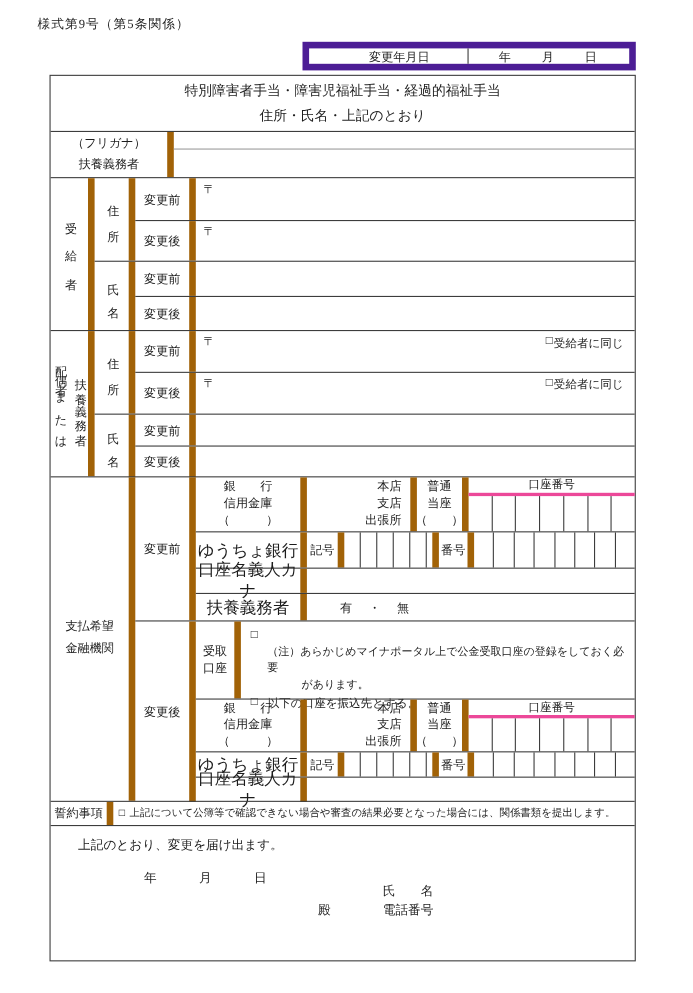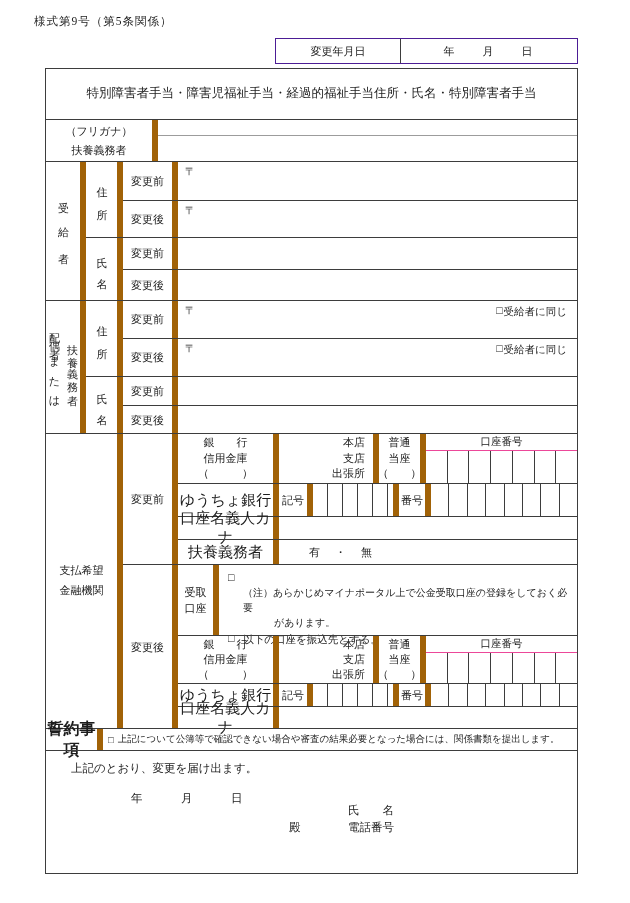--- a/index.html
+++ b/index.html
@@ -10,35 +10,35 @@
     background: #ffffff;
     font-family: "Liberation Serif", "DejaVu Serif", serif;
     color: #1c1c1c;
     font-size: 11px;
     margin: 0 auto;
     overflow: hidden;
   }
   .form-number { position:absolute; left:34px; top:14px; font-size:11.5px; letter-spacing:1px; }
 
   
-  .topbox { position:absolute; left:275px; top:38px; width:303px; height:26px; border:1px solid #4c1d95; display:flex; }
+  .topbox { position:absolute; left:275px; top:38px; width:303px; height:26px; border:6px solid #4c1d95; display:flex;padding-left:20px; }
   .topbox .lbl { width:125px; border-right:1px solid #3d3d3d; display:flex; align-items:center; justify-content:center; }
   .topbox .val { flex:1; display:flex; align-items:center; justify-content:center; letter-spacing:2px; }
 
   
   .form { position:absolute; left:45px; top:68px; width:533px; height:806px; border:1px solid #3d3d3d; display:flex; flex-direction:column; }
   .row { display:flex; }
   .bt { border-top:1px solid #3d3d3d; }
   .br { border-right:6px solid #a16207; }
   .c { display:flex; align-items:center; justify-content:center; text-align:center; }
   .pre { white-space:pre-line; }
   .col { display:flex; flex-direction:column; }
   .grow { flex:1; }
 
-  .title-row { height:50px; flex-direction:row; align-items:center; justify-content:center; font-size:12.5px; line-height:1.85; text-align:center; }
+  .title-row { height:50px; flex-direction:column; align-items:center; justify-content:center; font-size:12.5px; line-height:1.85; text-align:center; }
 
   .name-row { height:42px; }
   .label-cell-w { width:112px; }
   .furigana-label { flex-direction:column; line-height:1.7; font-size:11px; }
   .furigana-strip { height:16px; border-bottom:1px solid #9c9c9c; }
 
   .kojin-row { height:36px; }
   .cells { display:flex; flex:1; }
   .cells .cell { flex:1; border-right:1px solid #3d3d3d; }
   .cells .cell:last-child { border-right:0; }
@@ -58,34 +58,34 @@
   .spouse-cols { display:flex; gap:3px; align-items:center; justify-content:center; }
   .ls-s1 { letter-spacing:0.72em; }
   .ls-s2 { letter-spacing:1.15em; }
 
   .pay-c1 { width:77px; line-height:1.8; }
   .pay-label-col { width:101px; font-size:15px; }
   .bank-lines { line-height:1.4; font-size:11px; }
   .branch-cell { width:100px; text-align:right; padding-right:8px; line-height:1.4; display:flex; flex-direction:column; justify-content:center; align-items:flex-end; }
   .type-cell { width:47px; line-height:1.4; }
   .acct-col { flex:1; display:flex; flex-direction:column; }
-  .acct-hdr { height:17px; border-bottom:1px solid #ec4899; font-size:10.5px; }
+  .acct-hdr { height:17px; border-bottom:3px solid #ec4899; font-size:10.5px; }
   .kigo-lbl { width:34px; }
   .kigo-spacer { width:11px; }
   .bango-lbl { width:32px; }
   .kokin-val { flex:1; display:flex; align-items:center; padding-left:30px; letter-spacing:2px; }
   .uketori-lbl { width:41px; line-height:1.5; }
   .uketori-body { flex:1; padding:7px 4px 0 9px; font-size:10.5px; }
   .opt-line { display:flex; align-items:flex-start; }
   .opt-line .chk { margin-right:9px; }
   .note { margin:2px 0 3px 15px; font-size:10px; line-height:1.5; }
   .note .cont { padding-left:31px; }
 
   .pledge-row { height:22px; }
-  .pledge-lbl { width:57px; font-size:16px;font-weight:bold; }
+  .pledge-lbl { width:57px; font-size:11px; }
   .pledge-body { flex:1; display:flex; align-items:center; padding-left:5px; font-size:9.5px; gap:4px; }
 
   .footer-block { height:87px; position:relative; font-size:11.5px; }
   .f-decl { position:absolute; left:25px; top:10px; }
   .f-date { position:absolute; left:85px; top:40px; letter-spacing:1px; }
   .f-name { position:absolute; left:302px; top:52px; }
   .f-dono { position:absolute; left:243px; top:69px; }
   .f-phone { position:absolute; left:302px; top:69px; }
 </style>
 </head>
@@ -97,21 +97,21 @@
 
   <div class="topbox">
     <div class="lbl">変更年月日</div>
     <div class="val">年　　月　　日</div>
   </div>
 
   <div class="form">
 
     <div class="row title-row">
       <div>特別障害者手当・障害児福祉手当・経過的福祉手当</div>
-      <div>住所・氏名・特別障害者手当</div>
+      <div>住所・氏名・上記のとおり</div>
     </div>
 
     <div class="row bt name-row">
       <div class="label-cell-w br c furigana-label">
         <div>（フリガナ）</div>
         <div>扶養義務者</div>
       </div>
       <div class="grow col">
         <div class="furigana-strip"></div>
         <div class="grow"></div>

